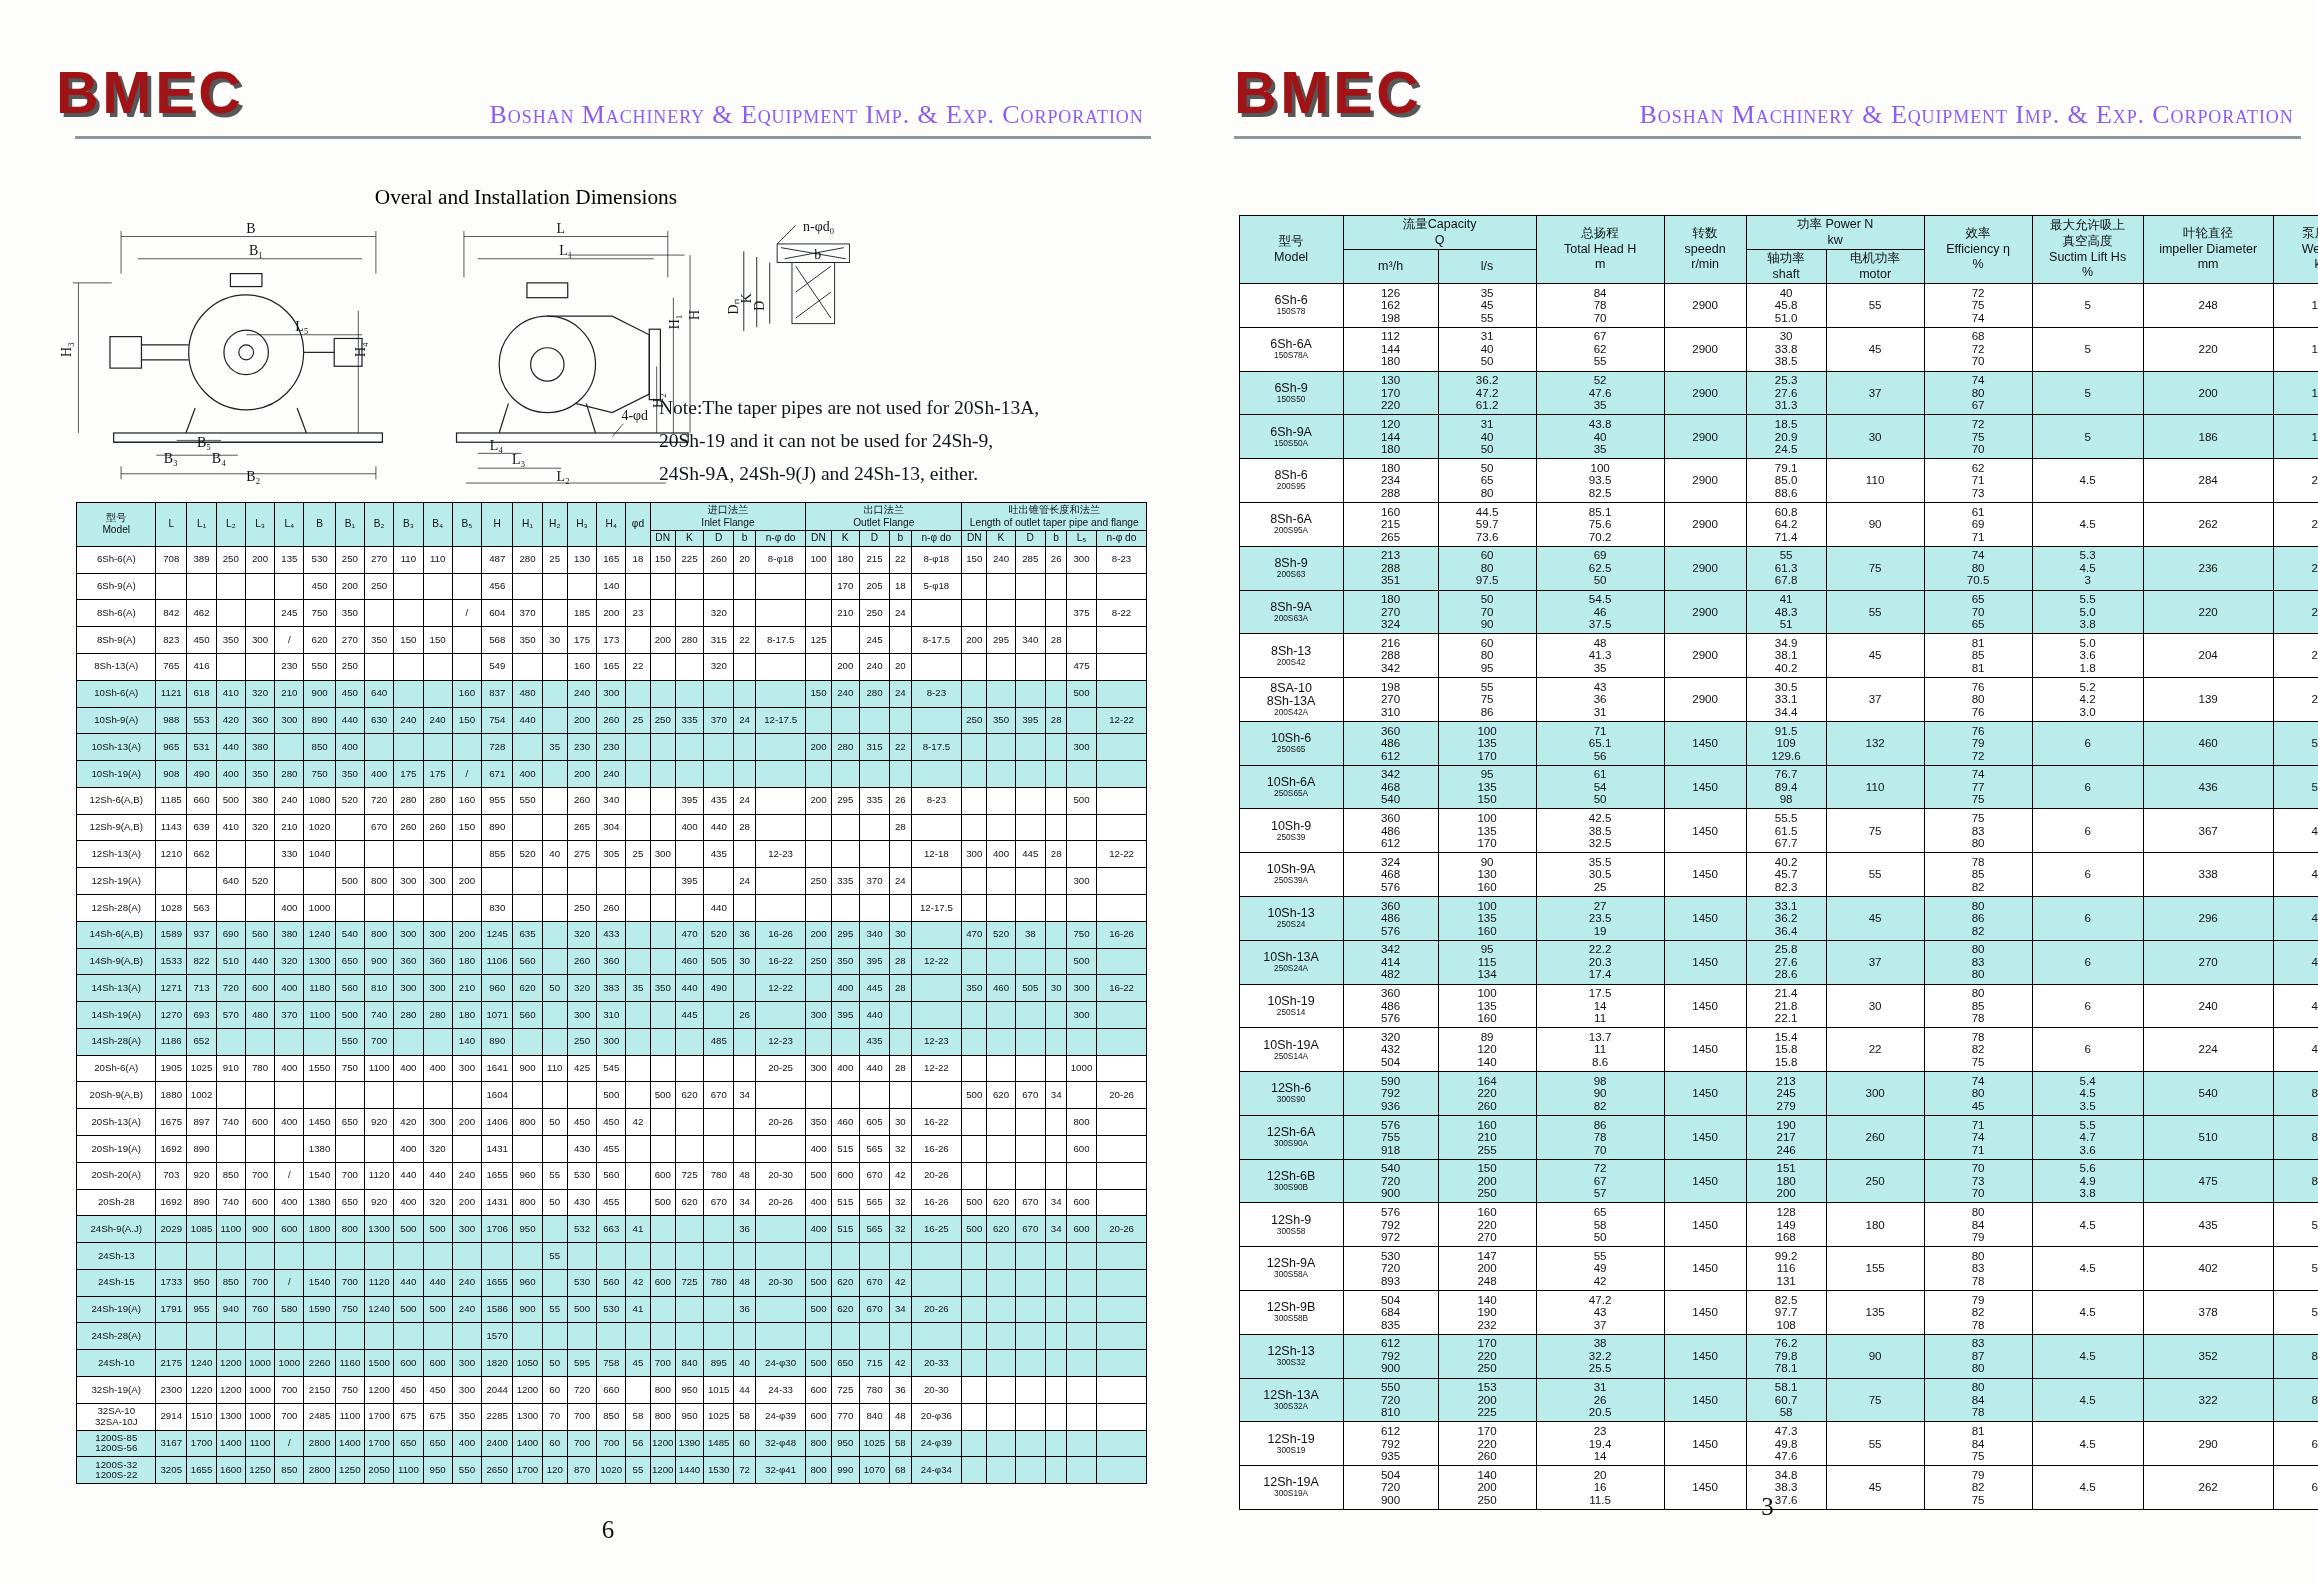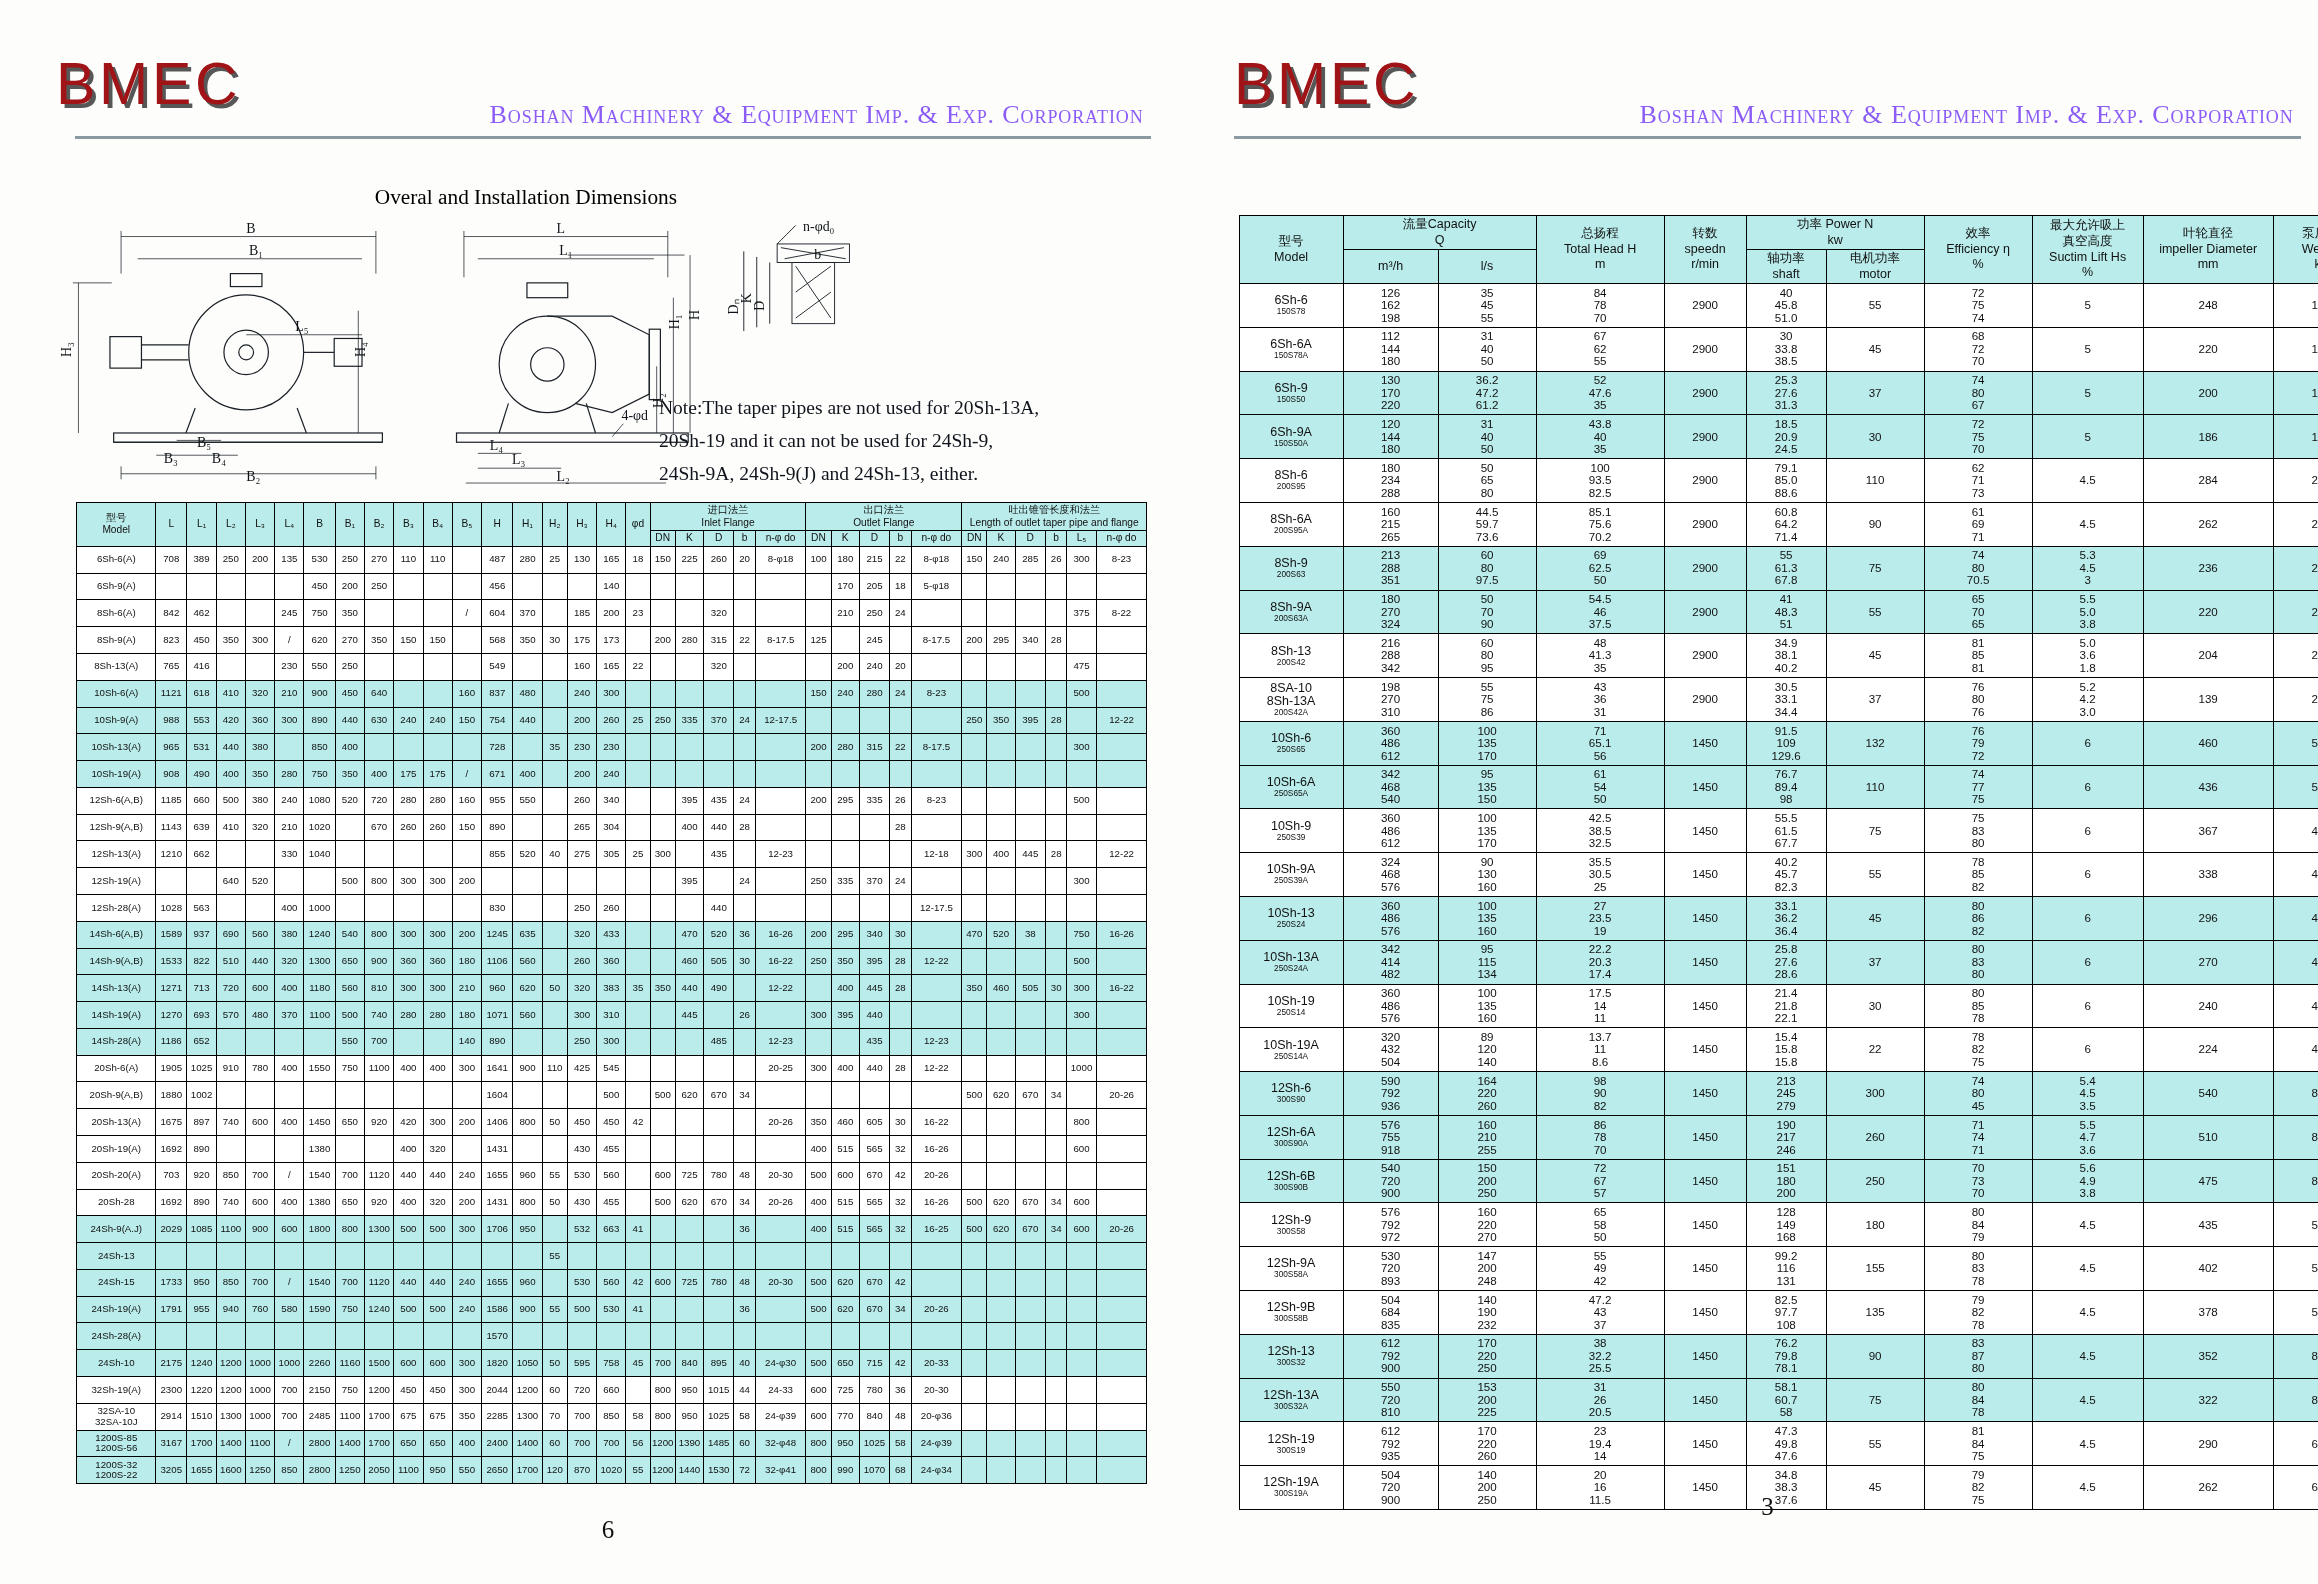--- a/index.html
+++ b/index.html
@@ -1,21 +1,21 @@
 <!DOCTYPE html>
 <html style="font-size:15px"><head>
 <meta charset="utf-8">
 <style>
   html,body{margin:0;padding:0;}
   body{width:2319px;height:1584px;background:#fdfdfc;font-family:"Liberation Sans",sans-serif;color:#111;position:relative;}
   .page{position:absolute;top:46px;}
   #page-l{left:56px;width:1095px;height:1503px;}
   #page-r{left:1234px;width:1067px;height:1503px;}
   .brandbar{position:relative;height:93px;}
-  .logo{position:absolute;left:0;top:4px;font-family:"Liberation Sans",sans-serif;font-weight:normal;font-size:59px;letter-spacing:3.7px;color:#a01316;text-shadow:3.7px 3.7px 0 rgba(45,45,45,.8);}
+  .logo{position:absolute;left:0;top:13px;font-family:"Liberation Sans",sans-serif;font-weight:bold;font-size:59px;letter-spacing:3.7px;color:#a01316;text-shadow:3.7px 3.7px 0 rgba(45,45,45,.8);}
   .corp{position:absolute;right:7.4px;bottom:9.3px;font-family:"Liberation Serif",serif;font-variant:small-caps;font-size:26px;letter-spacing:0.9px;color:#8b5cf6;}
   .rule{position:absolute;left:0;right:0;bottom:0;height:2.8px;background:#8a9aa0;}
   #page-l .rule{left:18.6px;}
   .ptitle{position:absolute;font-family:"Liberation Serif",serif;font-size:21.3px;color:#000;}
   #title-l{left:83px;top:139px;width:538px;text-align:right;}
   #title-r{left:0;top:147px;width:1067px;text-align:center;font-size:23px;}
   #drawing{position:absolute;left:0;top:172px;}
   .dim{font-family:"Liberation Serif",serif;font-size:15px;fill:#101418;}
   #note{position:absolute;left:603px;top:345px;width:501px;font-family:"Liberation Serif",serif;font-size:19.5px;line-height:1.7;white-space:pre-line;color:#10141c;}
   table{border-collapse:collapse;table-layout:fixed;}

